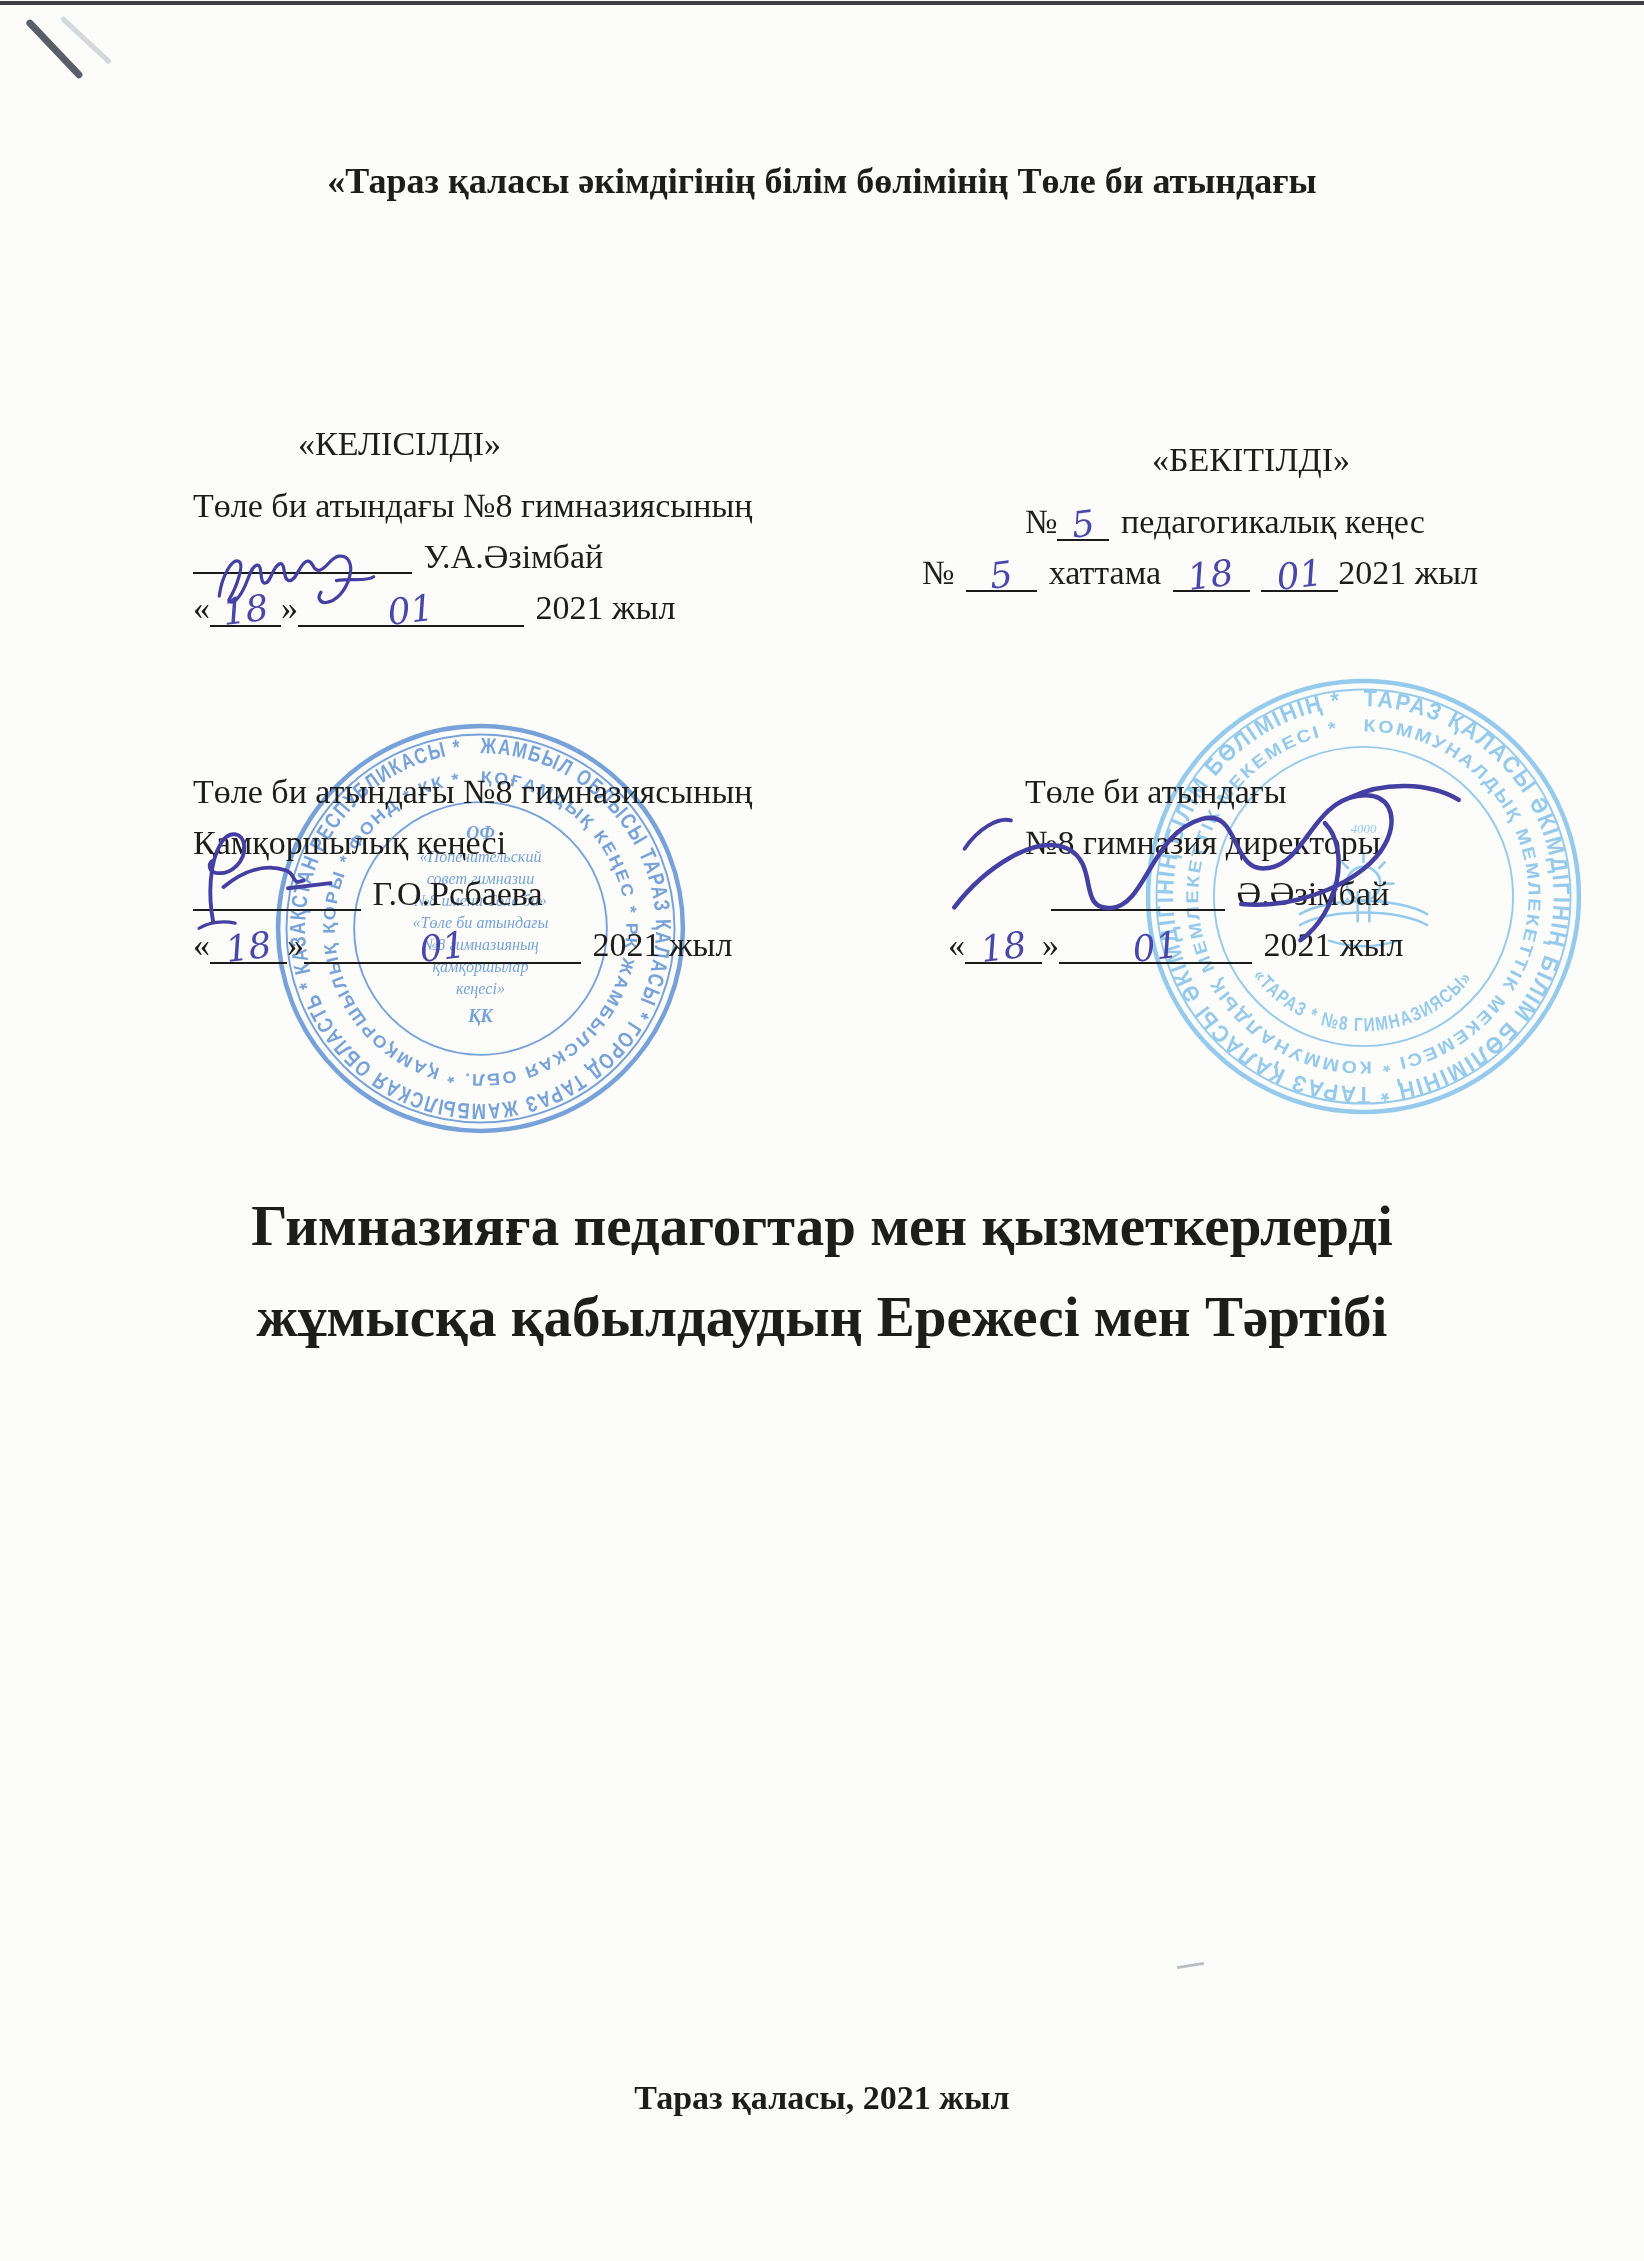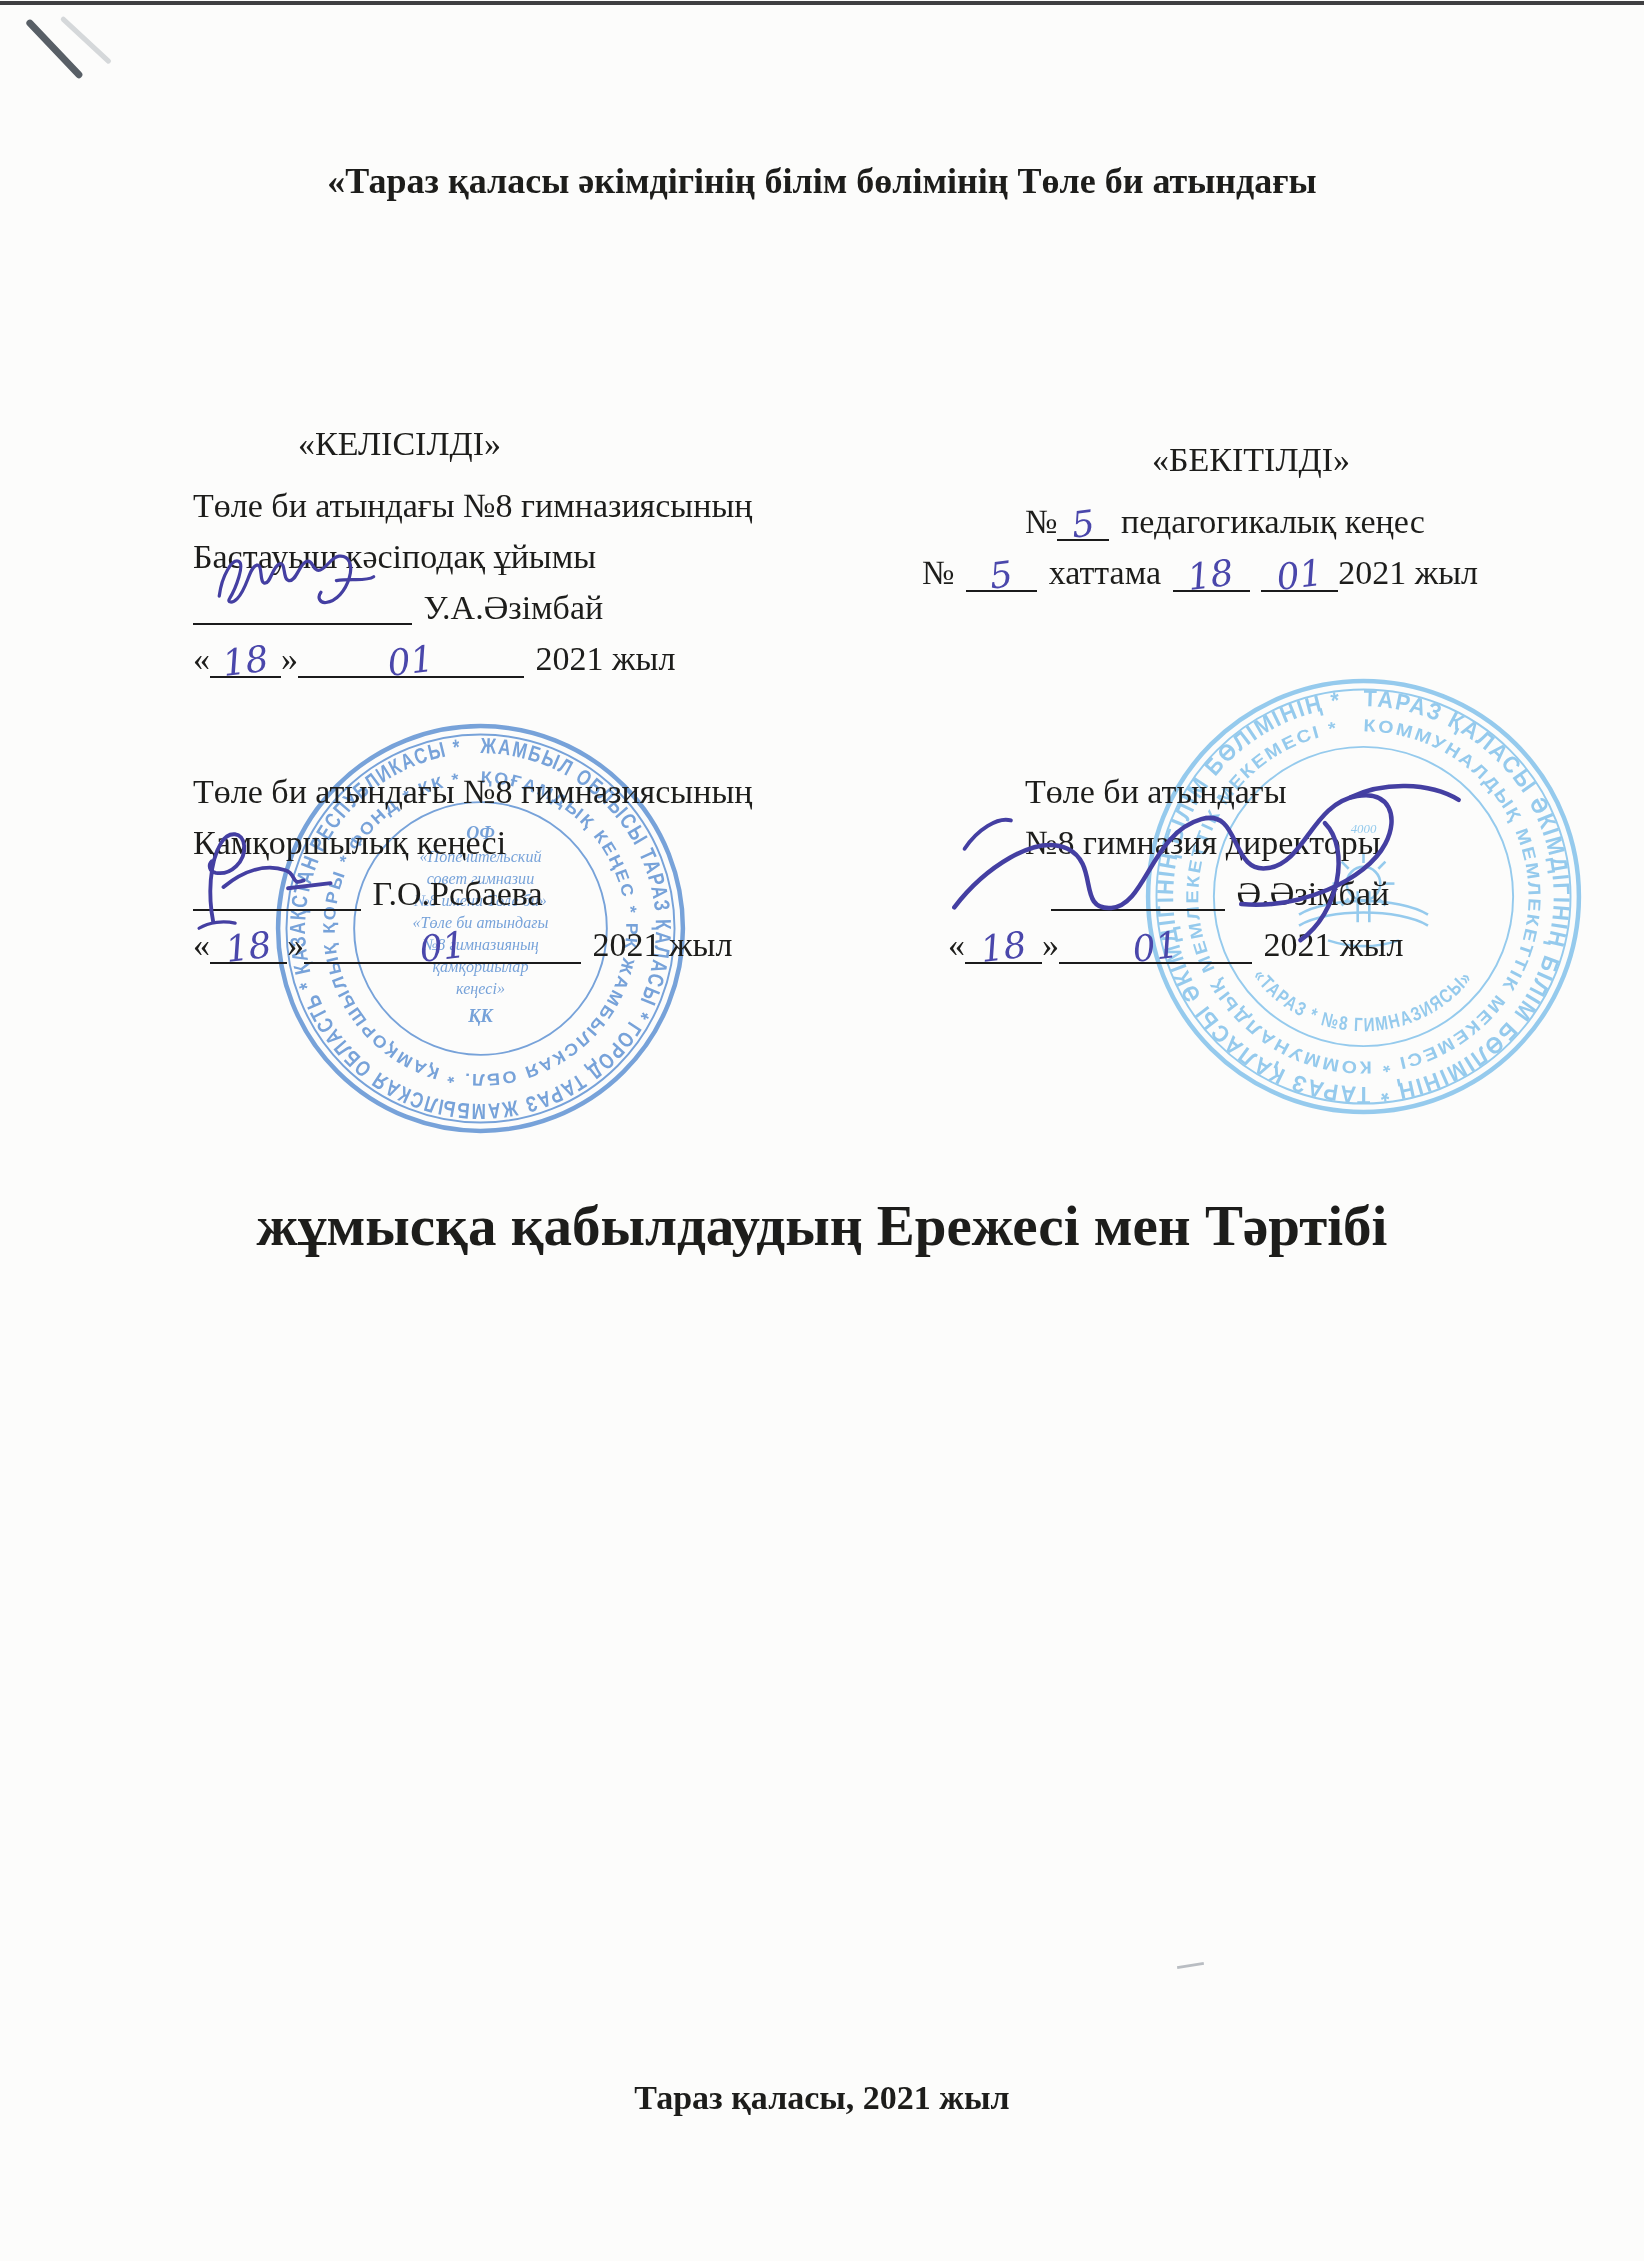--- a/index.html
+++ b/index.html
@@ -131,21 +131,20 @@
         <path d="M-100,65 C-55,38 55,38 100,65"></path>
         <path d="M-9,12 L-9,60 M9,12 L9,60"></path>
         <path d="M-55,88 Q0,106 55,88"></path>
       </g>
     </svg>
   </div>
 
   <div class="block agreed-block">
     <div class="line lbl">«КЕЛІСІЛДІ»</div>
     <div class="line">Төле би атындағы №8 гимназиясының</div>
-    <div class="line">Бастауыш кәсіподақ ұйымы</div>
     <div class="line"><span class="blank w340"></span><span class="gap"></span><span>У.А.Әзімбай</span></div>
     <div class="line"><span>«</span><span class="blank w110"><span class="hand">18</span></span><span>»</span><span class="blank w350"><span class="hand">01</span></span><span class="gap"></span><span>2021 жыл</span></div>
   </div>
 
   <div class="block approved-block">
     <div class="line lbl">«БЕКІТІЛДІ»</div>
     <div class="line ml160"><span>№</span><span class="blank w80"><span class="hand">5</span></span><span class="gap"></span><span>педагогикалық кеңес</span></div>
     <div class="line"><span>№</span><span class="gap"></span><span class="blank w110"><span class="hand">5</span></span><span class="gap"></span><span>хаттама</span><span class="gap"></span><span class="blank w120"><span class="hand">18</span></span><span class="gap"></span><span class="blank w120"><span class="hand">01</span></span><span>2021 жыл</span></div>
   </div>
 
@@ -174,20 +173,21 @@
     <path d="M14,160 C30,150 52,148 70,152" stroke-width="5"></path>
   </svg>
   <svg class="sig sig-director" viewBox="0 0 860 300">
     <path d="M24,215 C70,155 150,100 200,124 C250,148 214,220 268,216 C322,212 330,100 408,78 C470,60 452,164 512,154 C570,145 580,54 650,42 C700,33 716,74 694,116 C664,174 560,218 470,210" stroke-width="7"></path>
     <path d="M600,84 C640,124 622,224 562,266" stroke-width="7"></path>
     <path d="M640,44 C690,20 762,20 808,48" stroke-width="7"></path>
     <path d="M40,124 C60,94 92,74 112,80" stroke-width="6"></path>
   </svg>
 
   <div class="doc-title">
+    <div class="line">Гимназияға педагогтар мен қызметкерлерді</div>
     <div class="line">жұмысқа қабылдаудың Ережесі мен Тәртібі</div>
   </div>
 
   <div class="doc-footer">Тараз қаласы, 2021 жыл</div>
 
   <div class="small-dash"></div>
 </div>
 
 
 </body></html>

